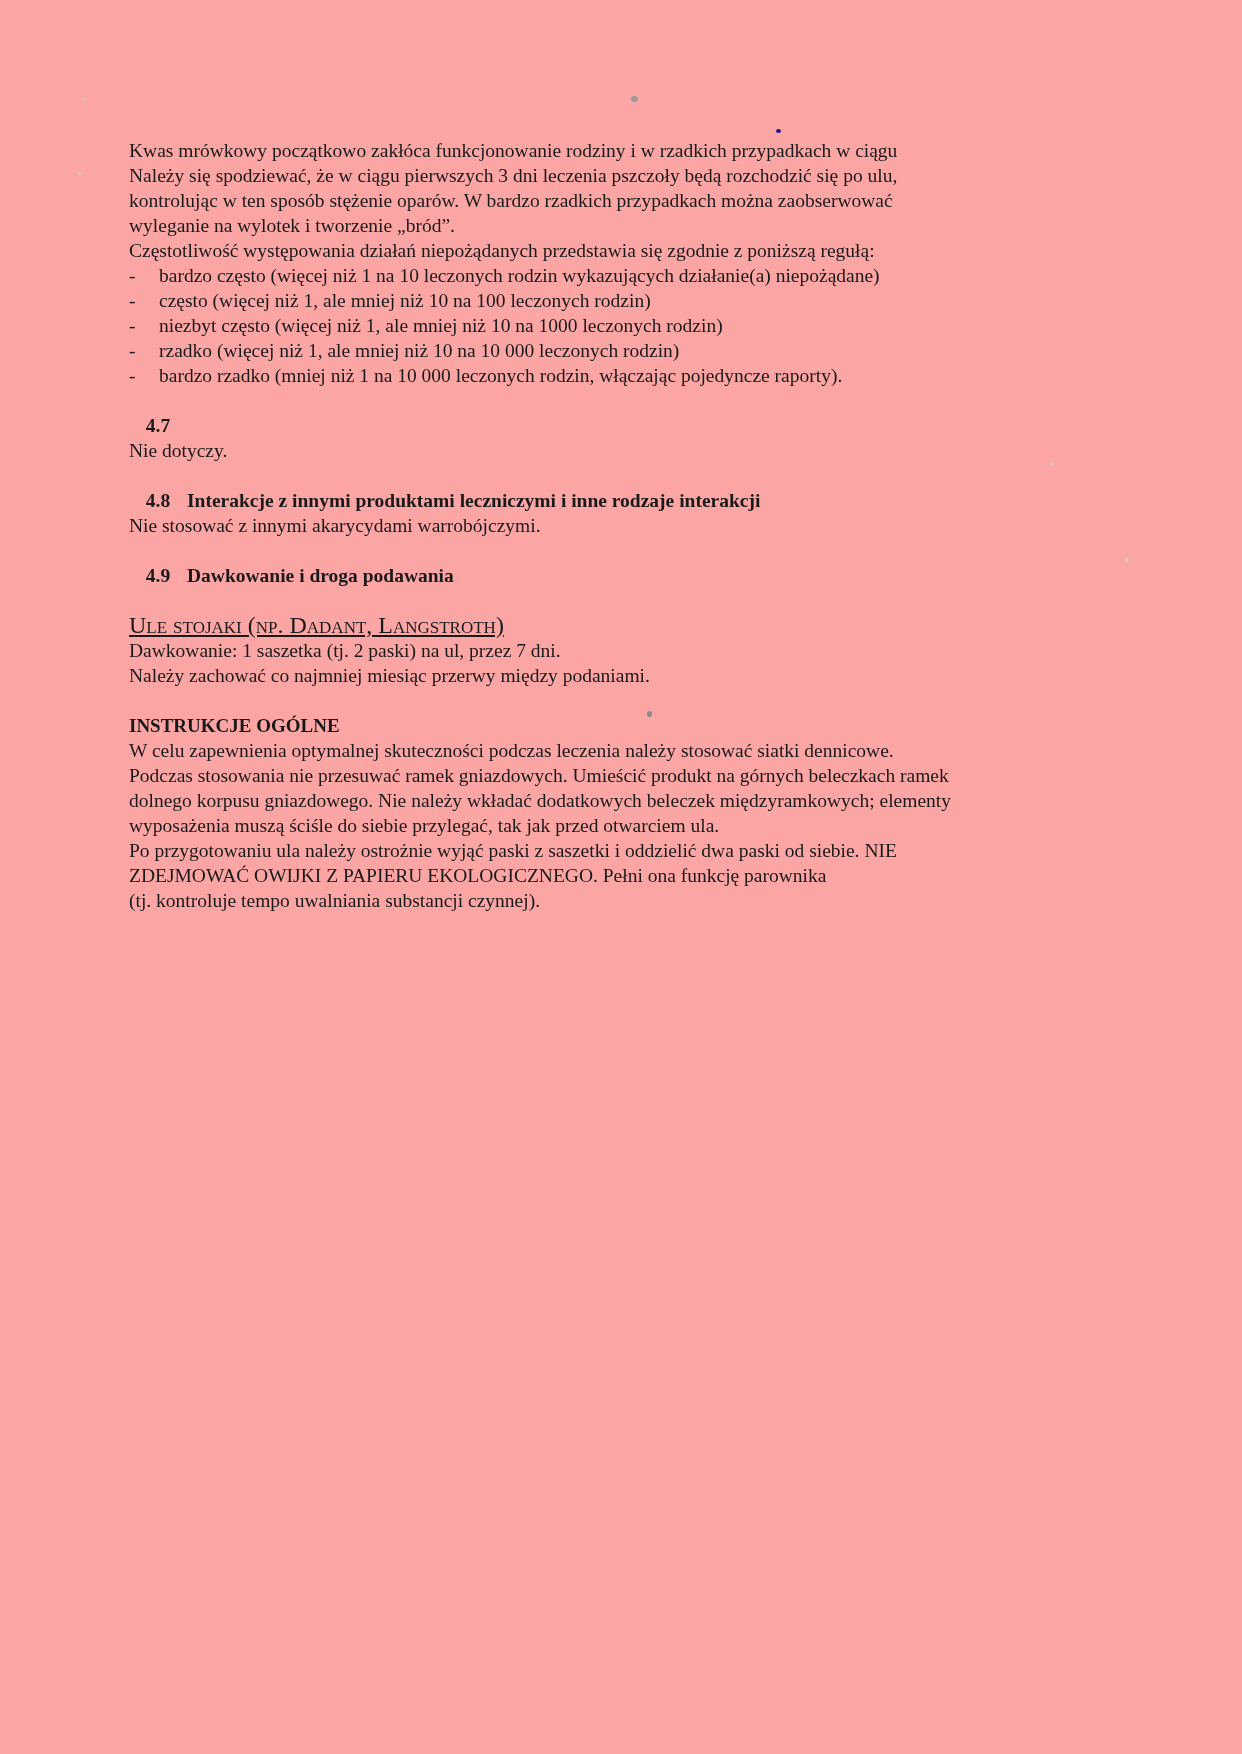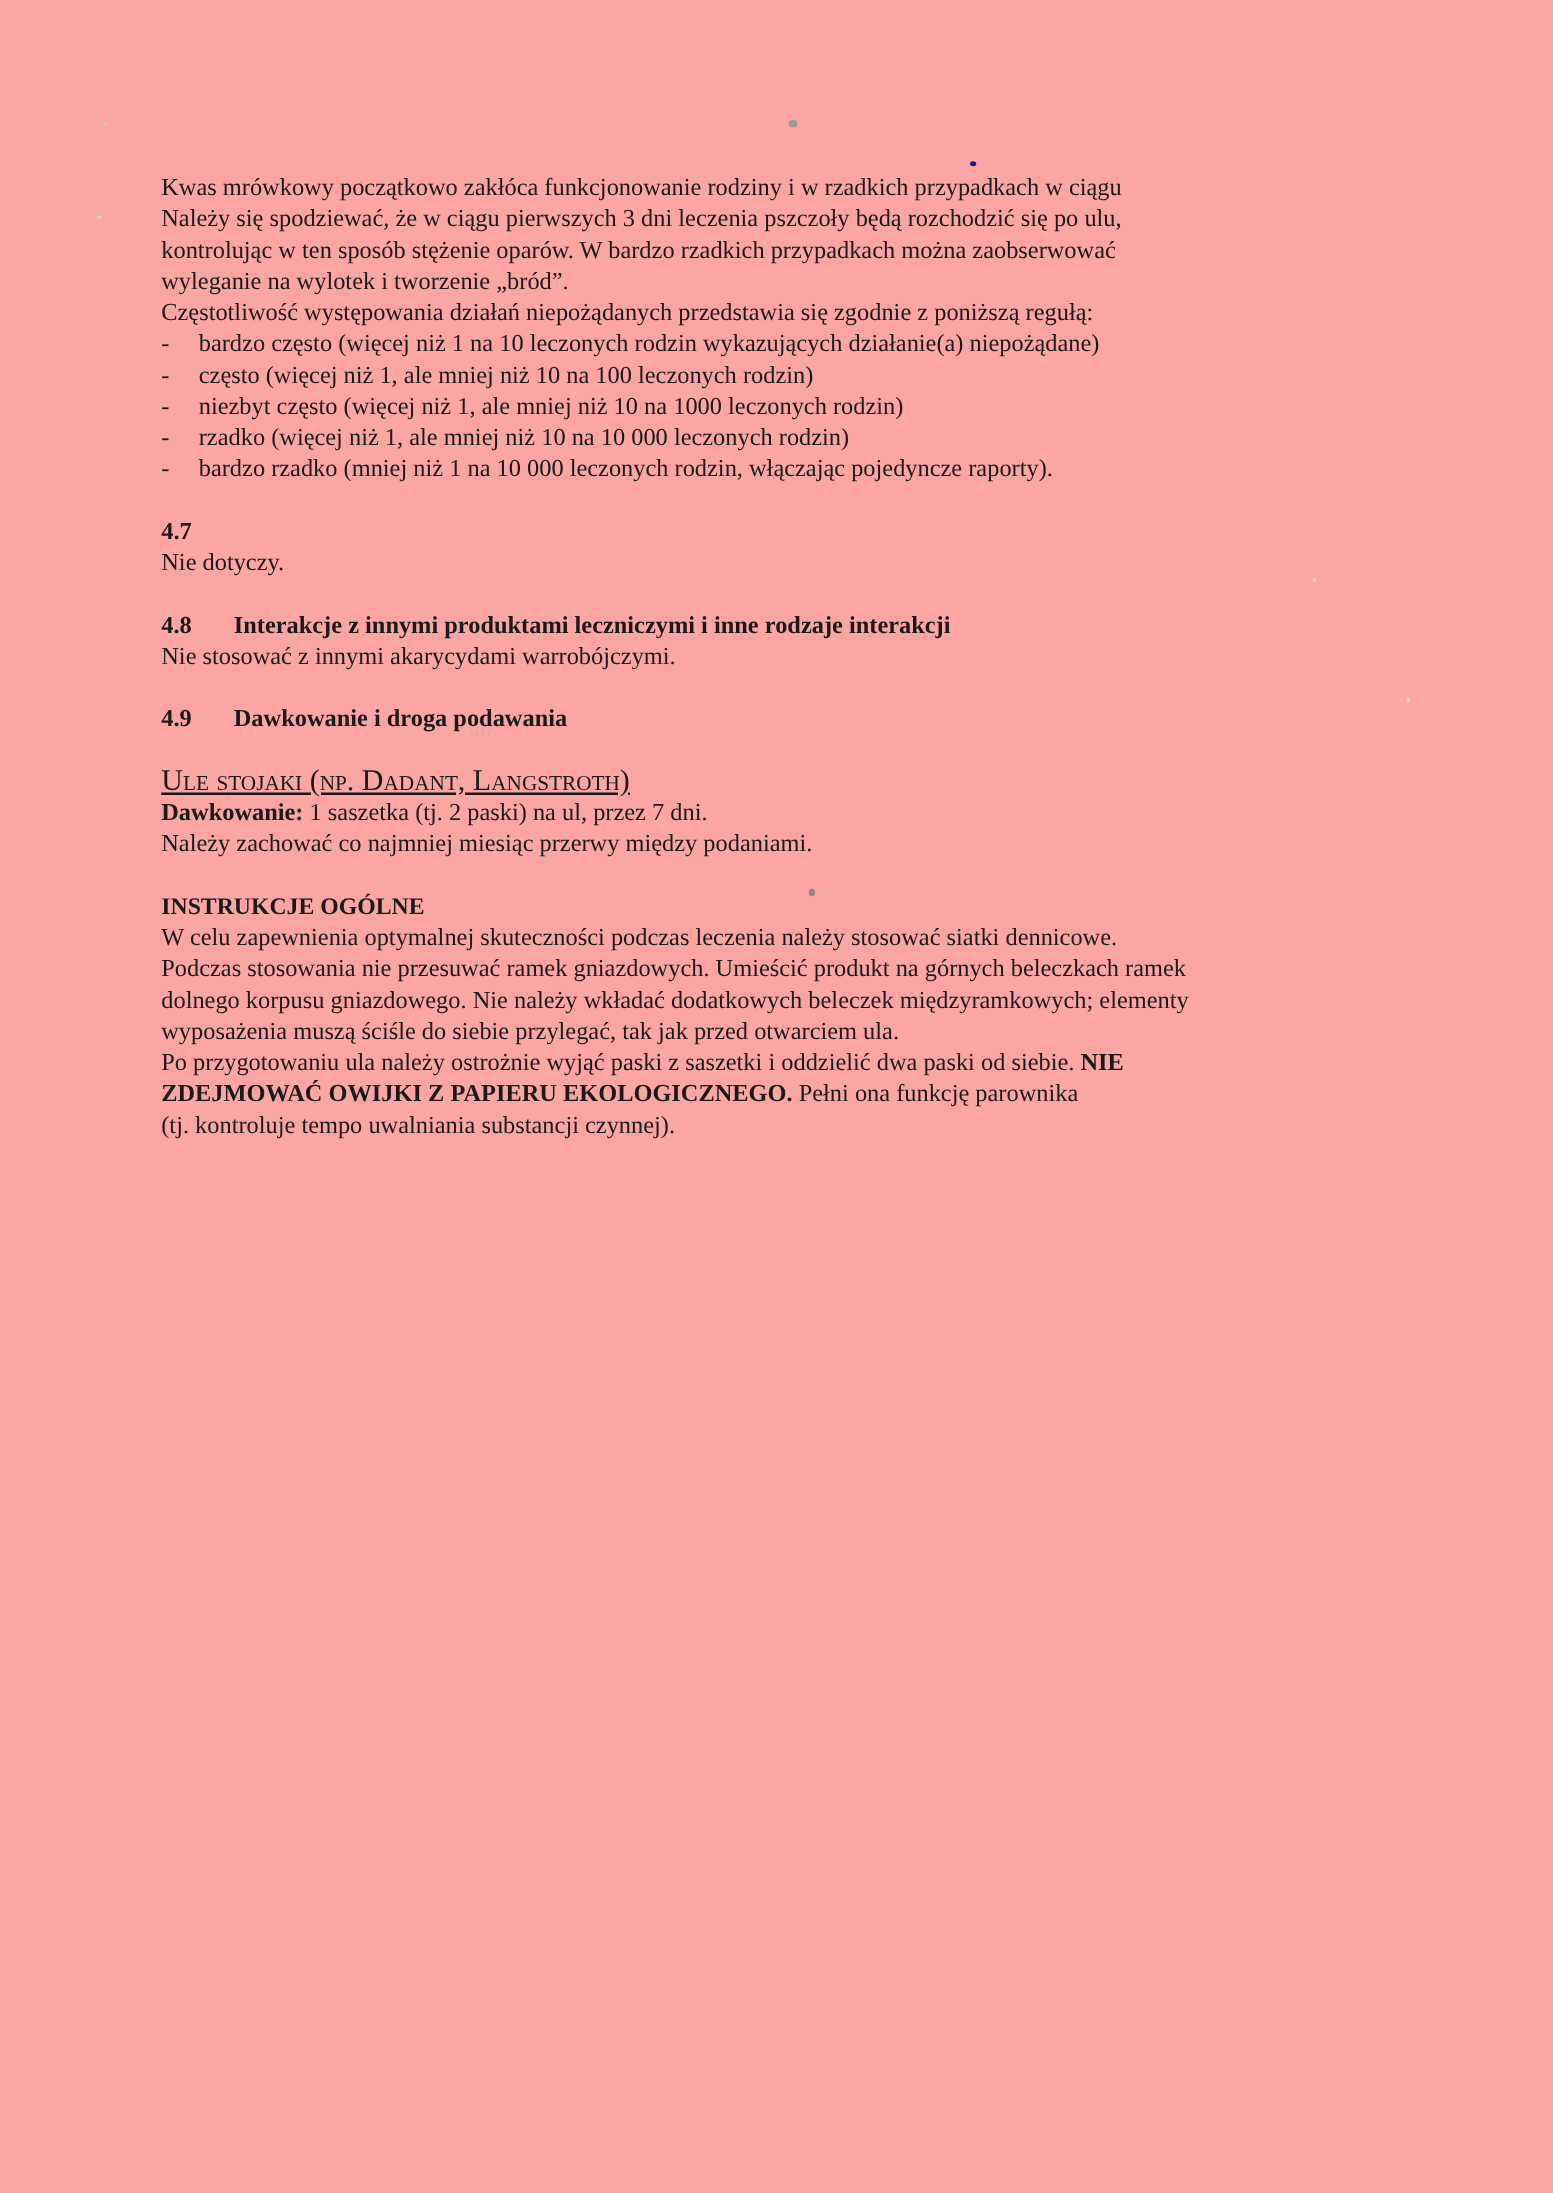--- a/index.html
+++ b/index.html
@@ -7,24 +7,24 @@
          font-family: "Liberation Serif", serif; color: #1a1a1a; }
   .page { position: absolute; left: 0; top: 0; width: 1242px; height: 1754px; background: #fca5a5; }
   .content { position: absolute; left: 129px; top: 138px; width: 960px;
              font-size: 19.5px; line-height: 25px; }
   p { margin: 0; }
   .gap-para { }
   ul.freq { list-style: none; margin: 0; padding: 0; }
   ul.freq li { position: relative; padding-left: 30px; }
   ul.freq li .dash { position: absolute; left: 0; top: 0; }
   .section { margin-top: 25px; font-weight: bold; display: flex; }
-  .section .num { width: 58px; }
+  .section .num { width: 58px; text-align: center; }
   .underline-head { margin-top: 25px; text-decoration: underline; font-variant: small-caps; font-size: 24px; }
   .caps-head { margin-top: 25px; font-weight: bold; font-size: 19px; }
-  b { font-weight: bold; }
+  b { font-weight: normal; }
   .speck { position: absolute; border-radius: 50%; }
 </style>
 </head>
 <body>
 
 <div class="page">
 
   <span class="speck" style="left:631px;top:96px;width:7px;height:6px;background:#9a9a9a;"></span>
   <span class="speck" style="left:776px;top:129px;width:5px;height:4px;background:#1a1a8c;"></span>
   <span class="speck" style="left:83px;top:98px;width:3px;height:3px;background:#c8c8c8;"></span>

